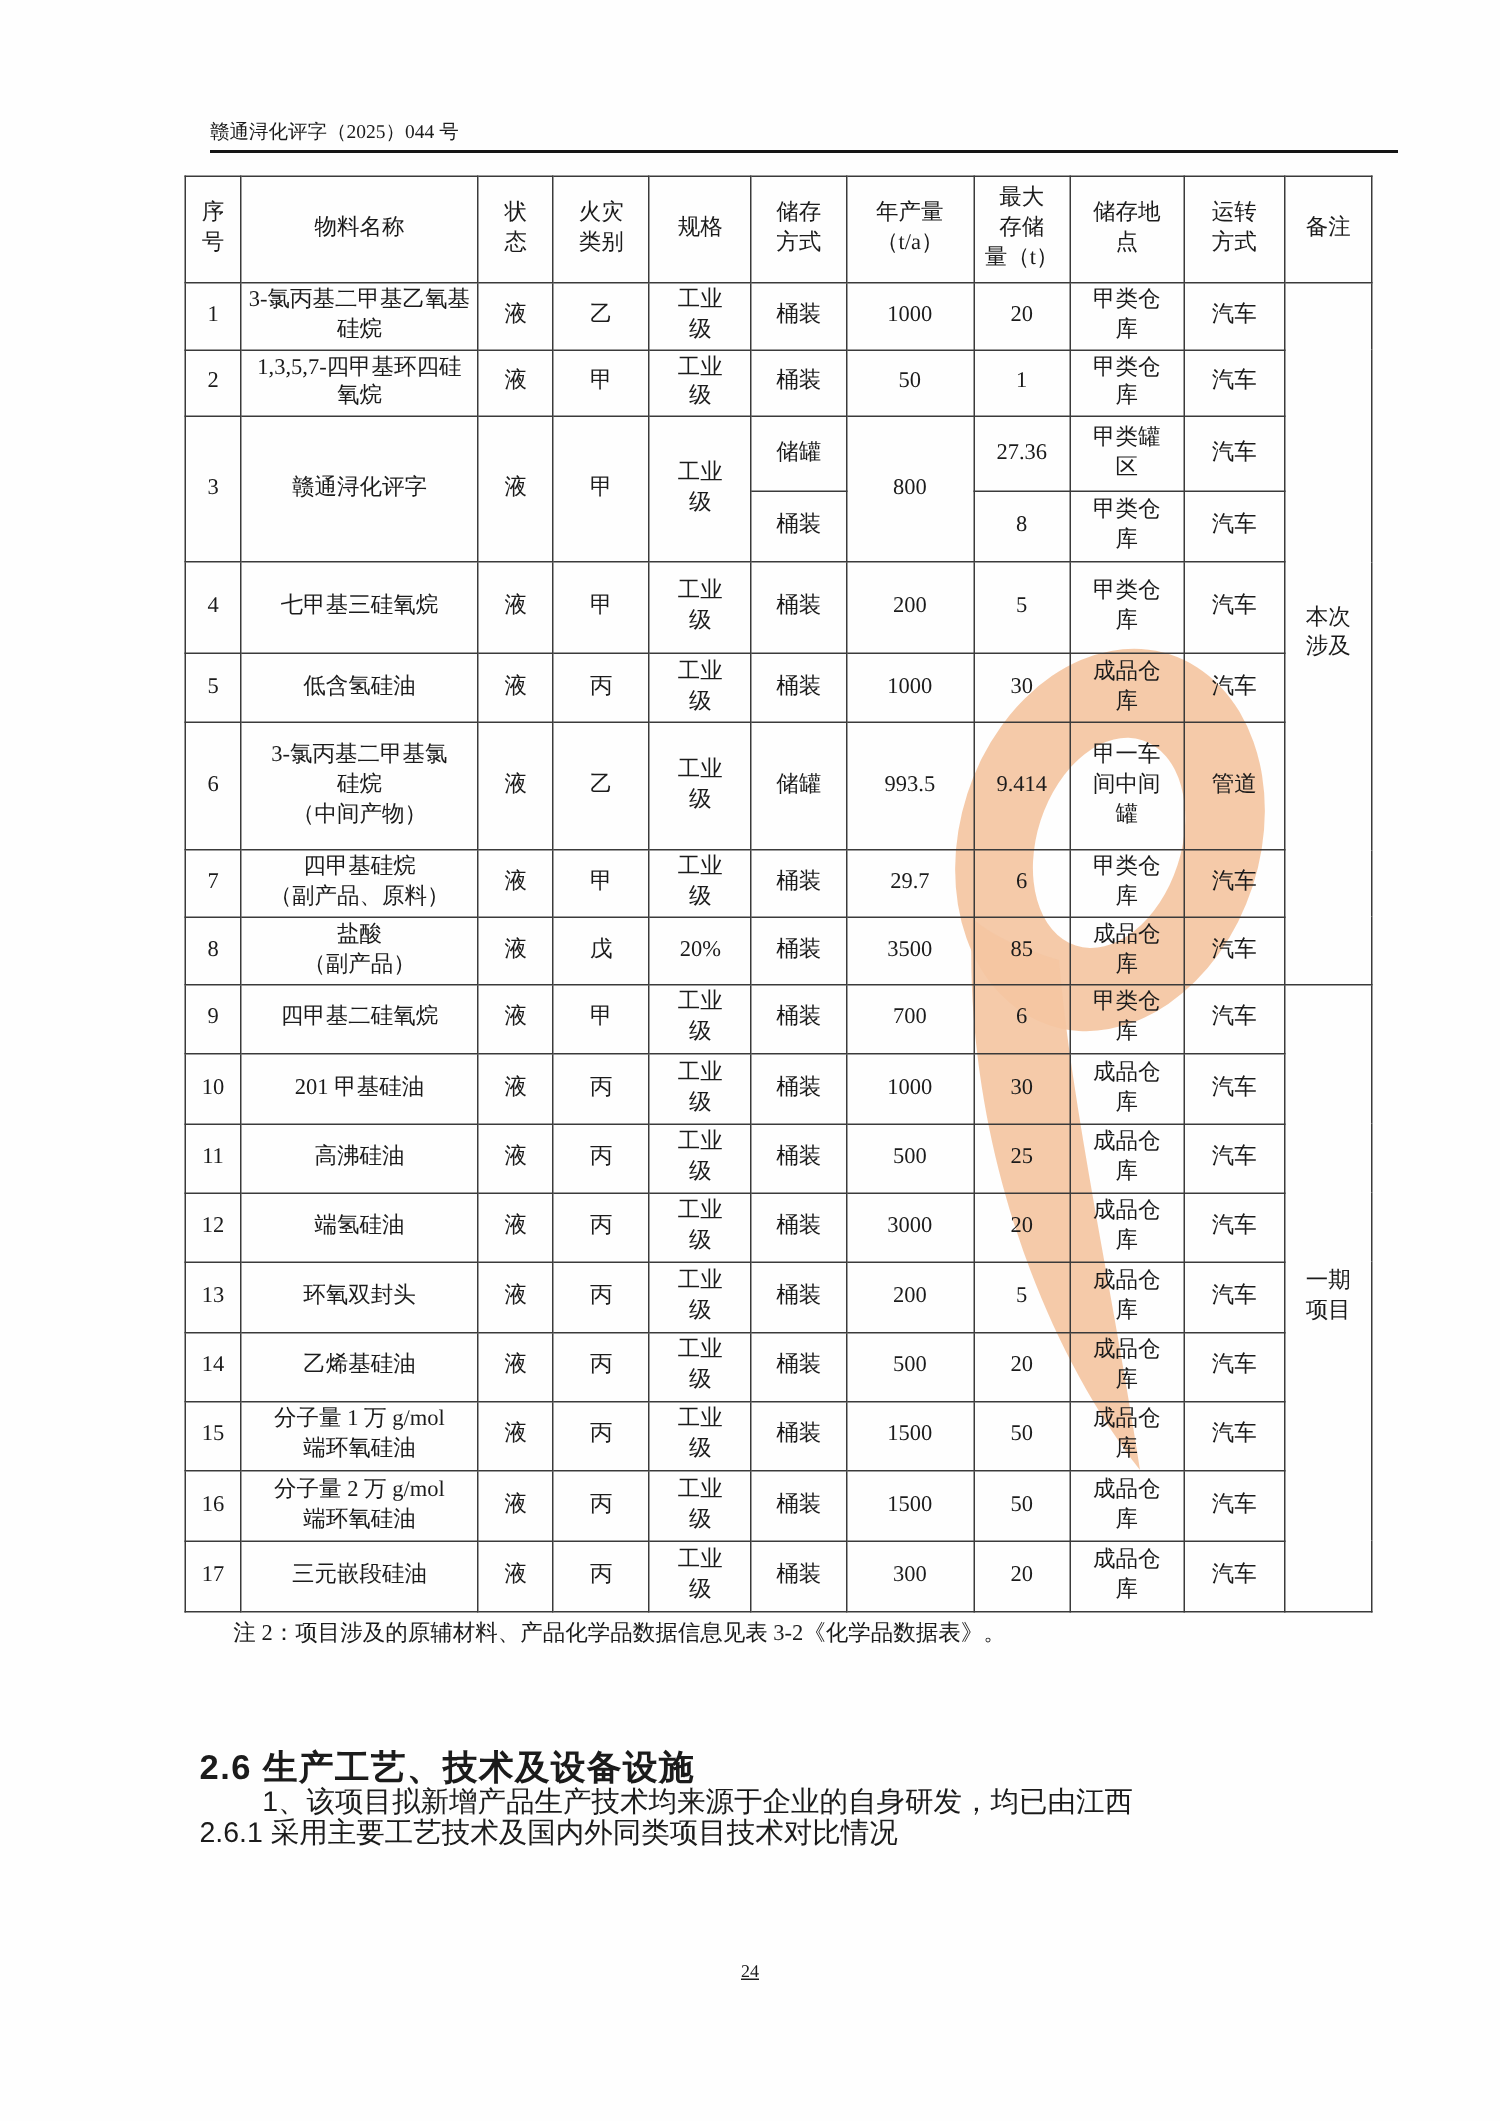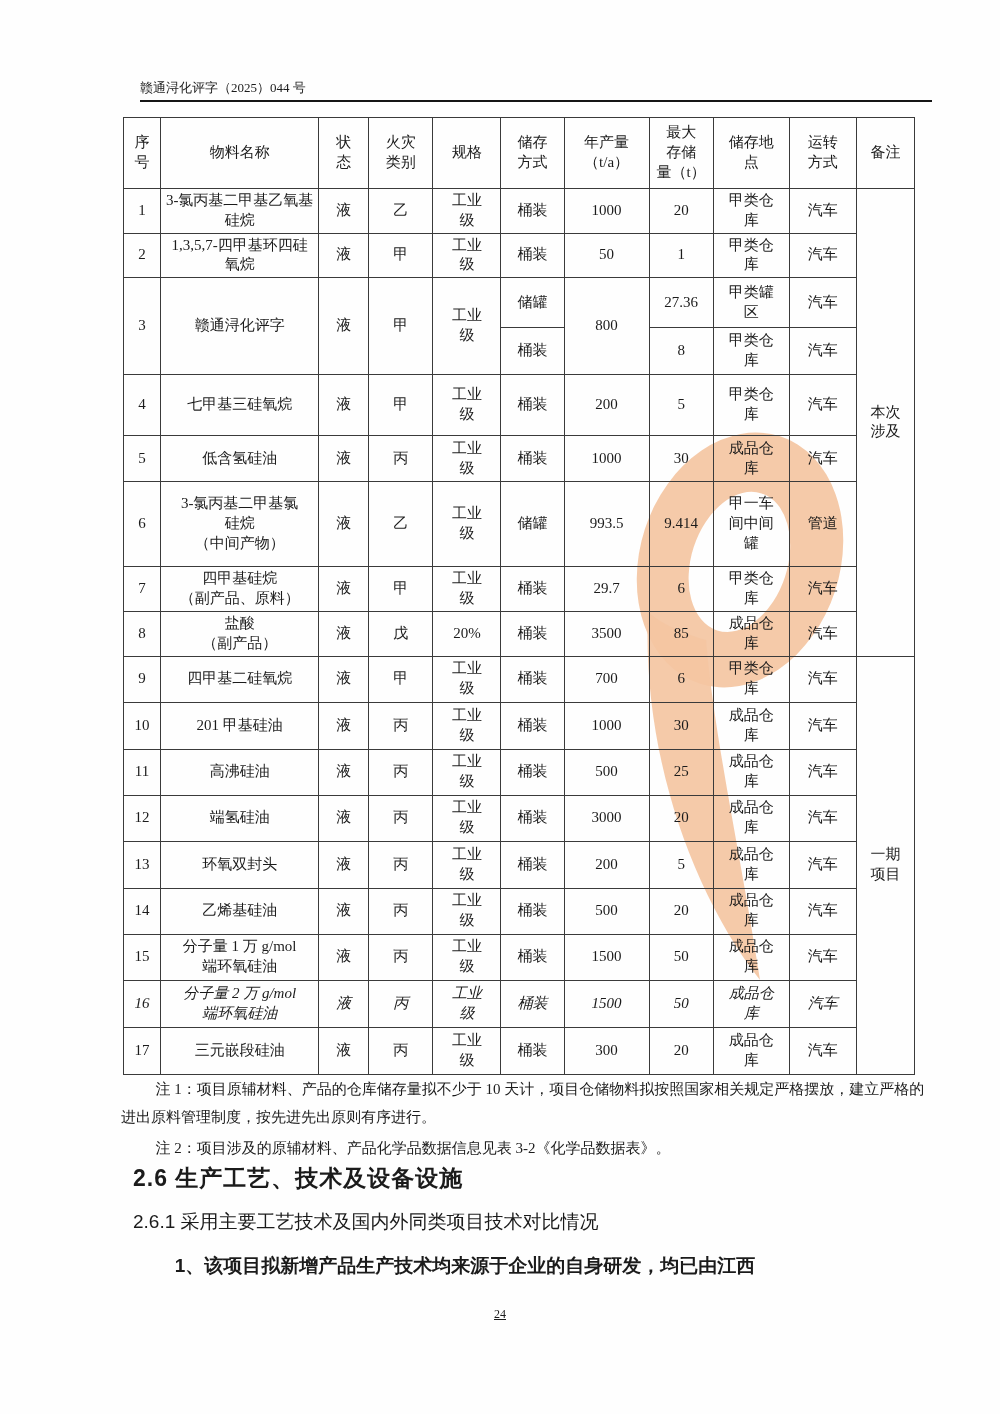--- a/index.html
+++ b/index.html
@@ -60,24 +60,24 @@
     font-size:23px;font-weight:bold;
     font-family:"Liberation Sans","DejaVu Sans",sans-serif;
     letter-spacing:1px;
   }
   .h261{
     position:absolute;left:133px;top:1209px;
     font-size:19px;font-weight:normal;
     font-family:"Liberation Sans","DejaVu Sans",sans-serif;
   }
   .para1{
-    position:absolute;left:133px;top:1252px;width:800px;
+    position:absolute;left:133px;top:1188px;width:800px;
     font-size:19px;line-height:1.5;text-indent:2.2em;
     font-family:"Liberation Sans","DejaVu Sans",sans-serif;
-    font-weight:700;
+    font-weight:400;
   }
   .pageno{
     position:absolute;left:0;top:1307px;width:100%;
     text-align:center;font-size:12px;text-decoration:underline;
   }
 </style>
 </head>
 <body>
 
 <div class="page">
@@ -342,21 +342,21 @@
             <td>液</td>
             <td>丙</td>
             <td class="col-spec">工业级</td>
             <td>桶装</td>
             <td>1500</td>
             <td>50</td>
             <td>成品仓
 库</td>
             <td>汽车</td>
           </tr>
-          <tr style="height: 47px; font-style: italic;">
+          <tr style="height: 47px;">
             <td>16</td>
             <td>分子量 2 万 g/mol
 端环氧硅油</td>
             <td>液</td>
             <td>丙</td>
             <td class="col-spec">工业级</td>
             <td>桶装</td>
             <td>1500</td>
             <td>50</td>
             <td>成品仓
@@ -373,21 +373,20 @@
             <td>300</td>
             <td>20</td>
             <td>成品仓
 库</td>
             <td>汽车</td>
           </tr>
         </tbody>
     </table>
 
     <div class="notes">
-      <p>注 1：项目原辅材料、产品的仓库储存量拟不少于 10 天计，项目仓储物料拟按照国家相关规定严格摆放，建立严格的进出原料管理制度，按先进先出原则有序进行。</p>
       <p>注 2：项目涉及的原辅材料、产品化学品数据信息见表 3-2《化学品数据表》。</p>
     </div>
 
     <div class="h26">2.6 生产工艺、技术及设备设施</div>
     <div class="h261">2.6.1 采用主要工艺技术及国内外同类项目技术对比情况</div>
     <div class="para1">1、该项目拟新增产品生产技术均来源于企业的自身研发，均已由江西</div>
 
     <div class="pageno">24</div>
 
   </div>

